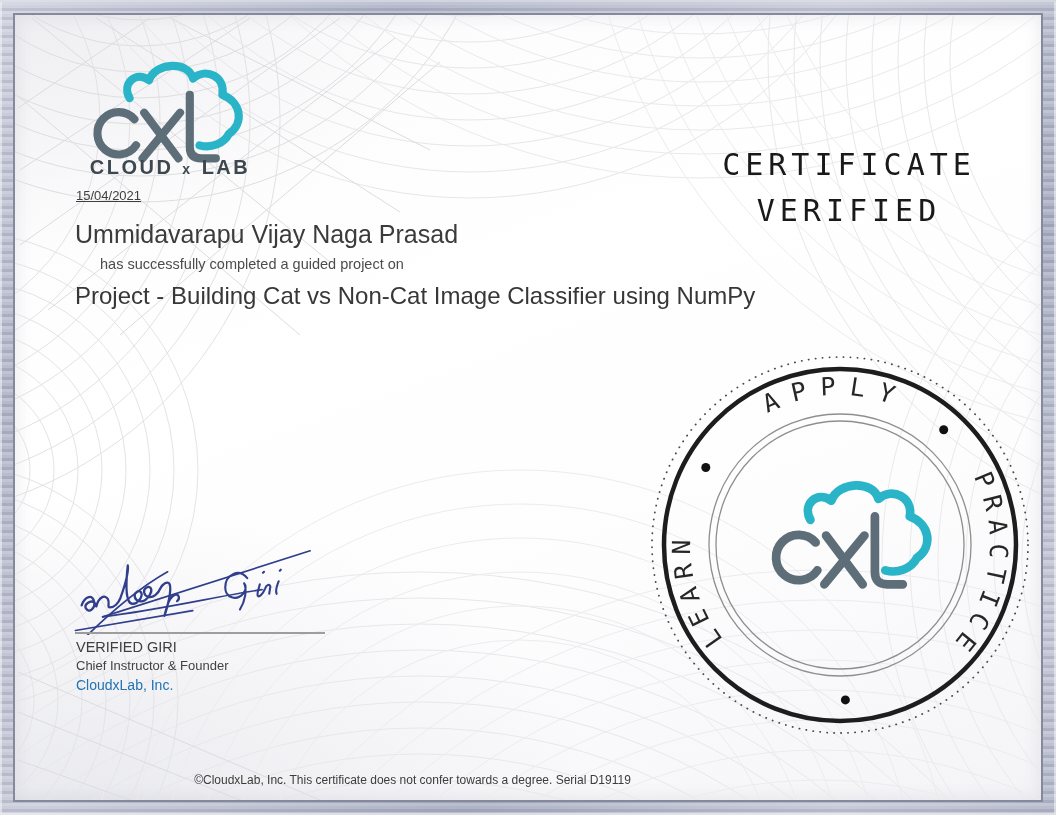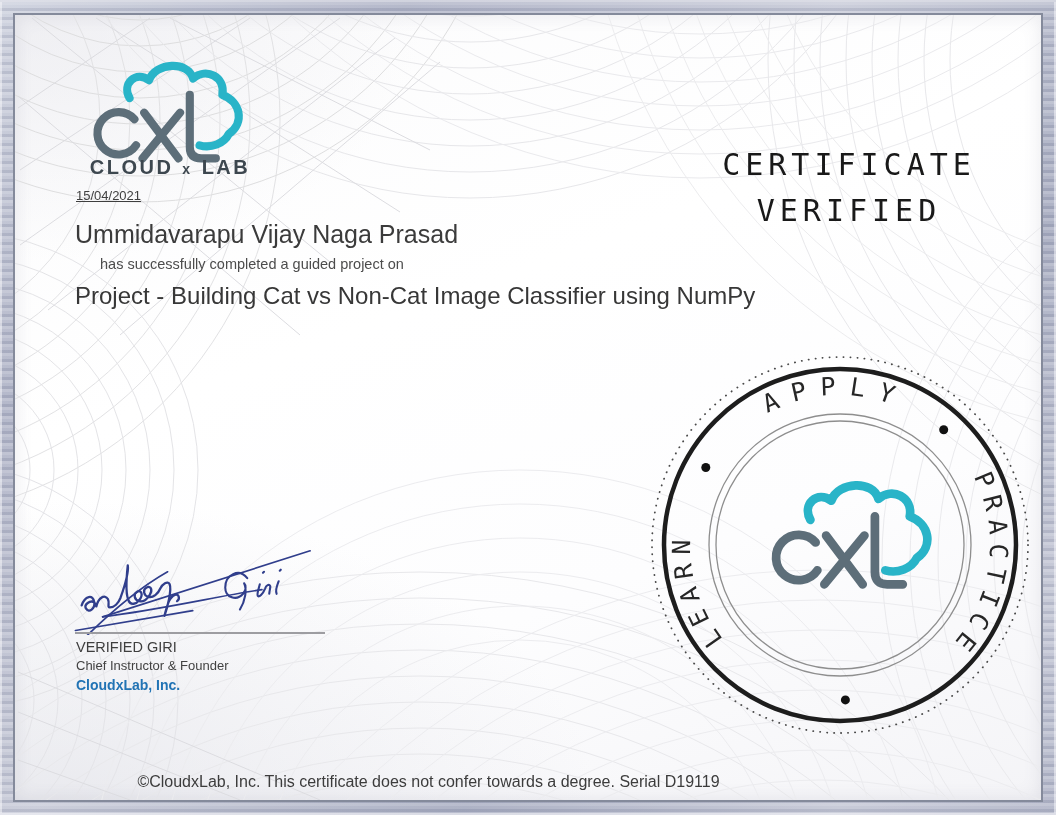--- a/index.html
+++ b/index.html
@@ -46,31 +46,31 @@
   
   .recipient{left:60px;top:205px;font-size:25px;color:#3b3b3b;}
   .completion{left:61px;top:241px;font-size:14.5px;color:#4c4c4c;margin-left:24px;}
   .project{left:60px;top:267px;font-size:24px;color:#373737;}
 
   
   #signature{left:52px;top:525px;width:262px;height:95px;}
   .sig-line{left:60px;top:617px;width:250px;height:2px;background:#9d9da1;}
   .sig-name{left:61px;top:624px;font-size:14.5px;color:#3e3e3e;}
   .sig-title{left:61px;top:643px;font-size:13px;color:#424242;}
-  .sig-company{left:61px;top:662px;font-size:14px;font-weight:bold;color:#2173b4;}
+  .sig-company{left:61px;top:662px;font-size:14px;font-weight:normal;color:#2173b4;}
 
   
   #seal{left:630px;top:335px;width:390px;height:390px;}
   .seal-word{font-family:"DejaVu Sans Mono", monospace;fill:#262626;font-size:25px;}
   .ls-apply{letter-spacing:13px;}
   .ls-practice{letter-spacing:8px;}
   .ls-learn{letter-spacing:8px;}
 
   
-  .footer{left:0;top:758px;width:795px;text-align:center;font-size:16px;color:#3c3c3c;margin-left:16px;}
+  .footer{left:0;top:758px;width:795px;text-align:center;font-size:12px;color:#3c3c3c;}
 </style>
 </head>
 <body>
 
 <div class="frame">
   <div class="paper">
 
     <svg id="guilloche" viewBox="0 0 1056 815" aria-hidden="true">
         <circle cx="140" cy="-160" r="180" fill="none" stroke="#dededf" stroke-width="1"></circle>
         <circle cx="140" cy="-160" r="206" fill="none" stroke="#dededf" stroke-width="1"></circle>

